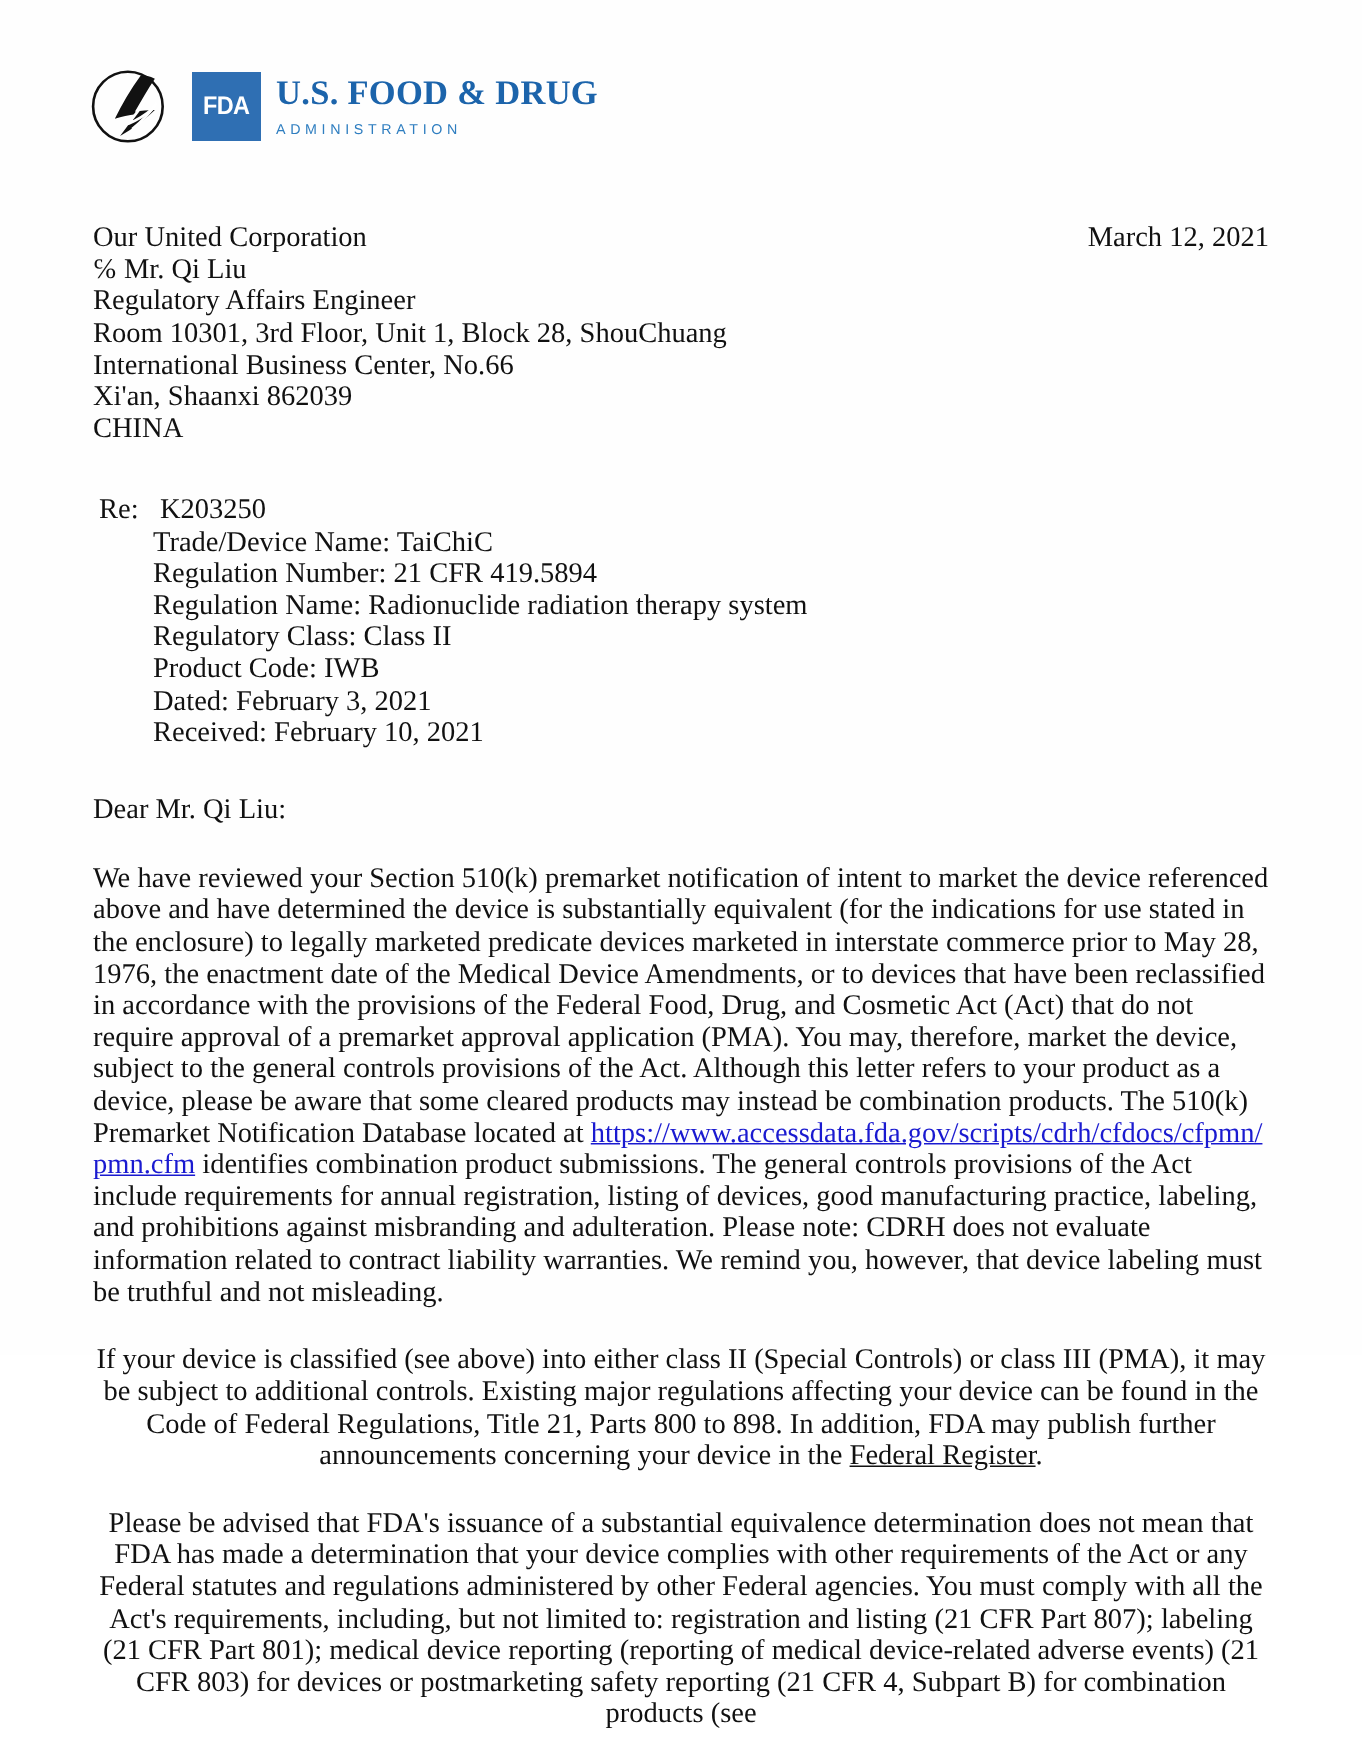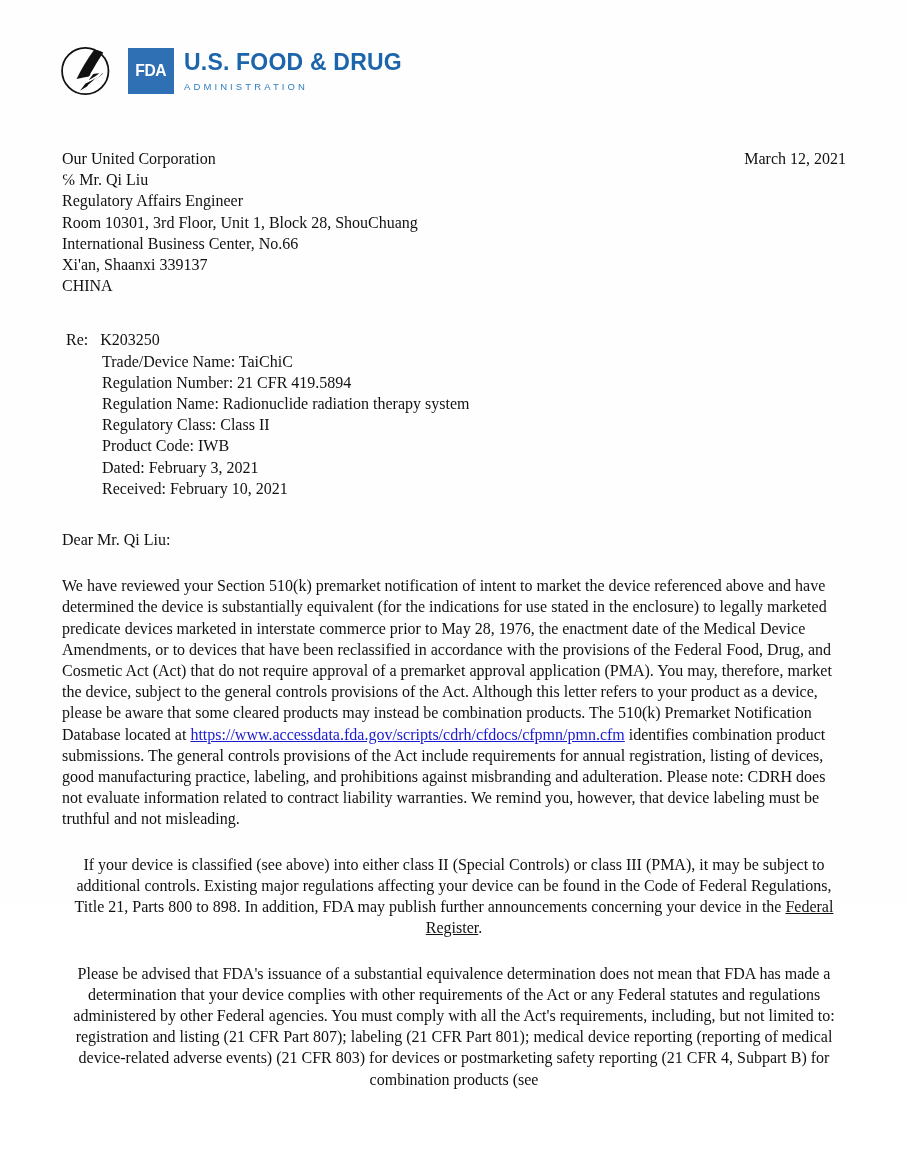--- a/index.html
+++ b/index.html
@@ -60,21 +60,21 @@
     letter-spacing: -0.5px;
     transform: scaleX(0.92);
   }
   .fda-words {
     margin-left: 10px;
     display: flex;
     flex-direction: column;
     justify-content: center;
   }
   .fda-title {
-    font-family: Liberation Sans, sans-serif;
+    font-family: Liberation Serif, serif;
     font-weight: bold;
     font-size: 23px;
     color: #1c64ab;
     letter-spacing: 0.2px;
     line-height: 1.05;
     white-space: nowrap;
   }
   .fda-sub {
     font-family: "Liberation Sans", sans-serif;
     font-size: 9.5px;
@@ -83,21 +83,21 @@
     margin-top: 6px;
     white-space: nowrap;
   }
 
   
   .doc-body {
     position: absolute;
     left: 62px;
     top: 148px;
     width: 784px;
-    font-size: 16px;
+    font-size: 19px;
     line-height: 21.2px;
   }
   .addr-row {
     position: relative;
   }
   .addr-block {
     width: 560px;
   }
   .addr-line { white-space: nowrap; }
   .date-line {
@@ -166,21 +166,21 @@
 
   <div class="doc-body">
 
     <div class="addr-row">
       <div class="addr-block">
         <div class="addr-line">Our United Corporation</div>
         <div class="addr-line">℅ Mr. Qi Liu</div>
         <div class="addr-line">Regulatory Affairs Engineer</div>
         <div class="addr-line">Room 10301, 3rd Floor, Unit 1, Block 28, ShouChuang</div>
         <div class="addr-line">International Business Center, No.66</div>
-        <div class="addr-line">Xi'an, Shaanxi 339137</div>
+        <div class="addr-line">Xi'an, Shaanxi 862039</div>
         <div class="addr-line">CHINA</div>
       </div>
       <div class="date-line">March 12, 2021</div>
     </div>
 
     <div class="re-block">
       <div class="re-first">
         <span>Re:</span>
         &nbsp;&nbsp;<span>K203250</span>
       </div>

